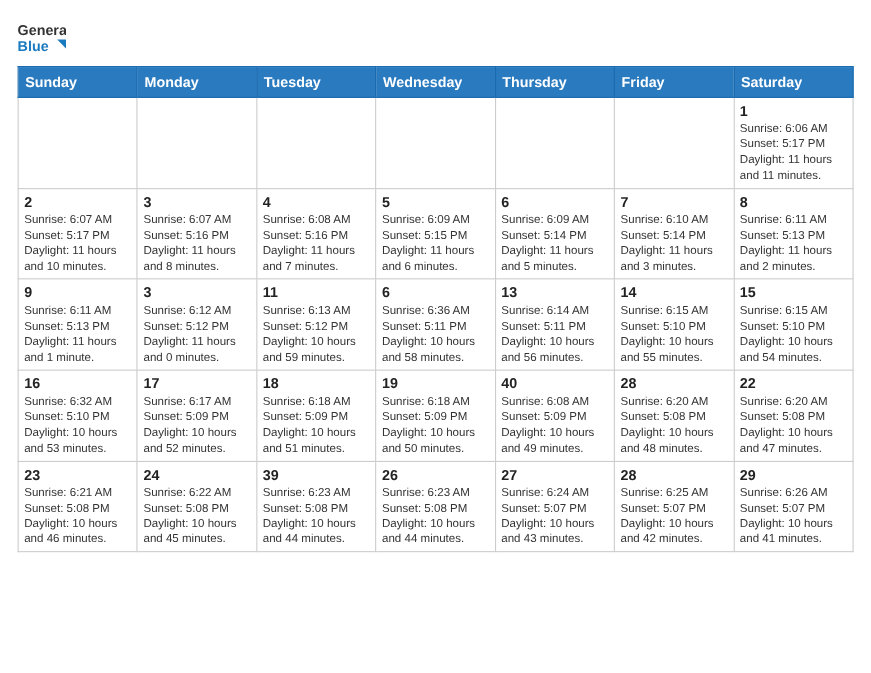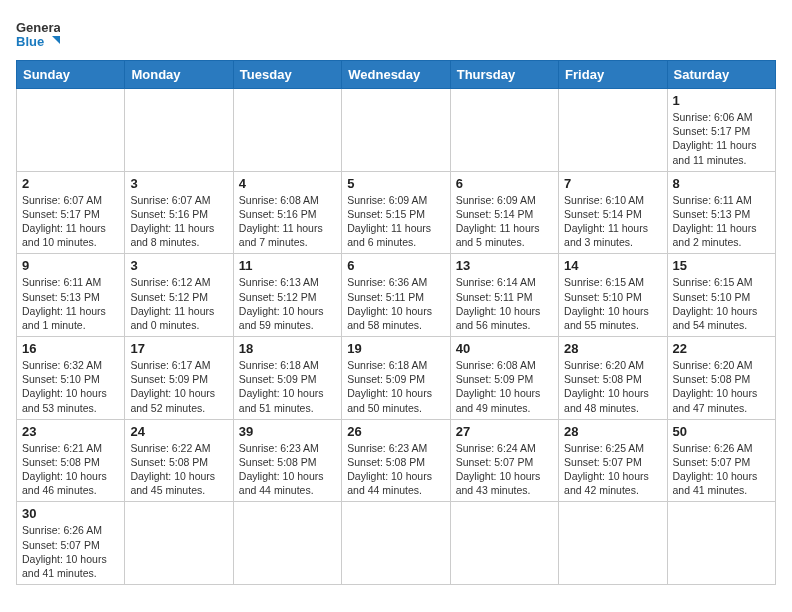--- a/index.html
+++ b/index.html
@@ -314,36 +314,21 @@
 and 43 minutes.</div>
         </td>
         <td>
           <span class="day-number">28</span>
           <div class="day-info">Sunrise: 6:25 AM
 Sunset: 5:07 PM
 Daylight: 10 hours
 and 42 minutes.</div>
         </td>
         <td>
-          <span class="day-number">50</span>
+          <span class="day-number">29</span>
           <div class="day-info">Sunrise: 6:26 AM
 Sunset: 5:07 PM
 Daylight: 10 hours
 and 41 minutes.</div>
         </td>
-      </tr>
-      <tr>
-        <td>
-          <span class="day-number">30</span>
-          <div class="day-info">Sunrise: 6:26 AM
-Sunset: 5:07 PM
-Daylight: 10 hours
-and 41 minutes.</div>
-        </td>
-        <td class="empty-cell"></td>
-        <td class="empty-cell"></td>
-        <td class="empty-cell"></td>
-        <td class="empty-cell"></td>
-        <td class="empty-cell"></td>
-        <td class="empty-cell"></td>
       </tr>
     </tbody>
 </table>
 
 </body></html>

